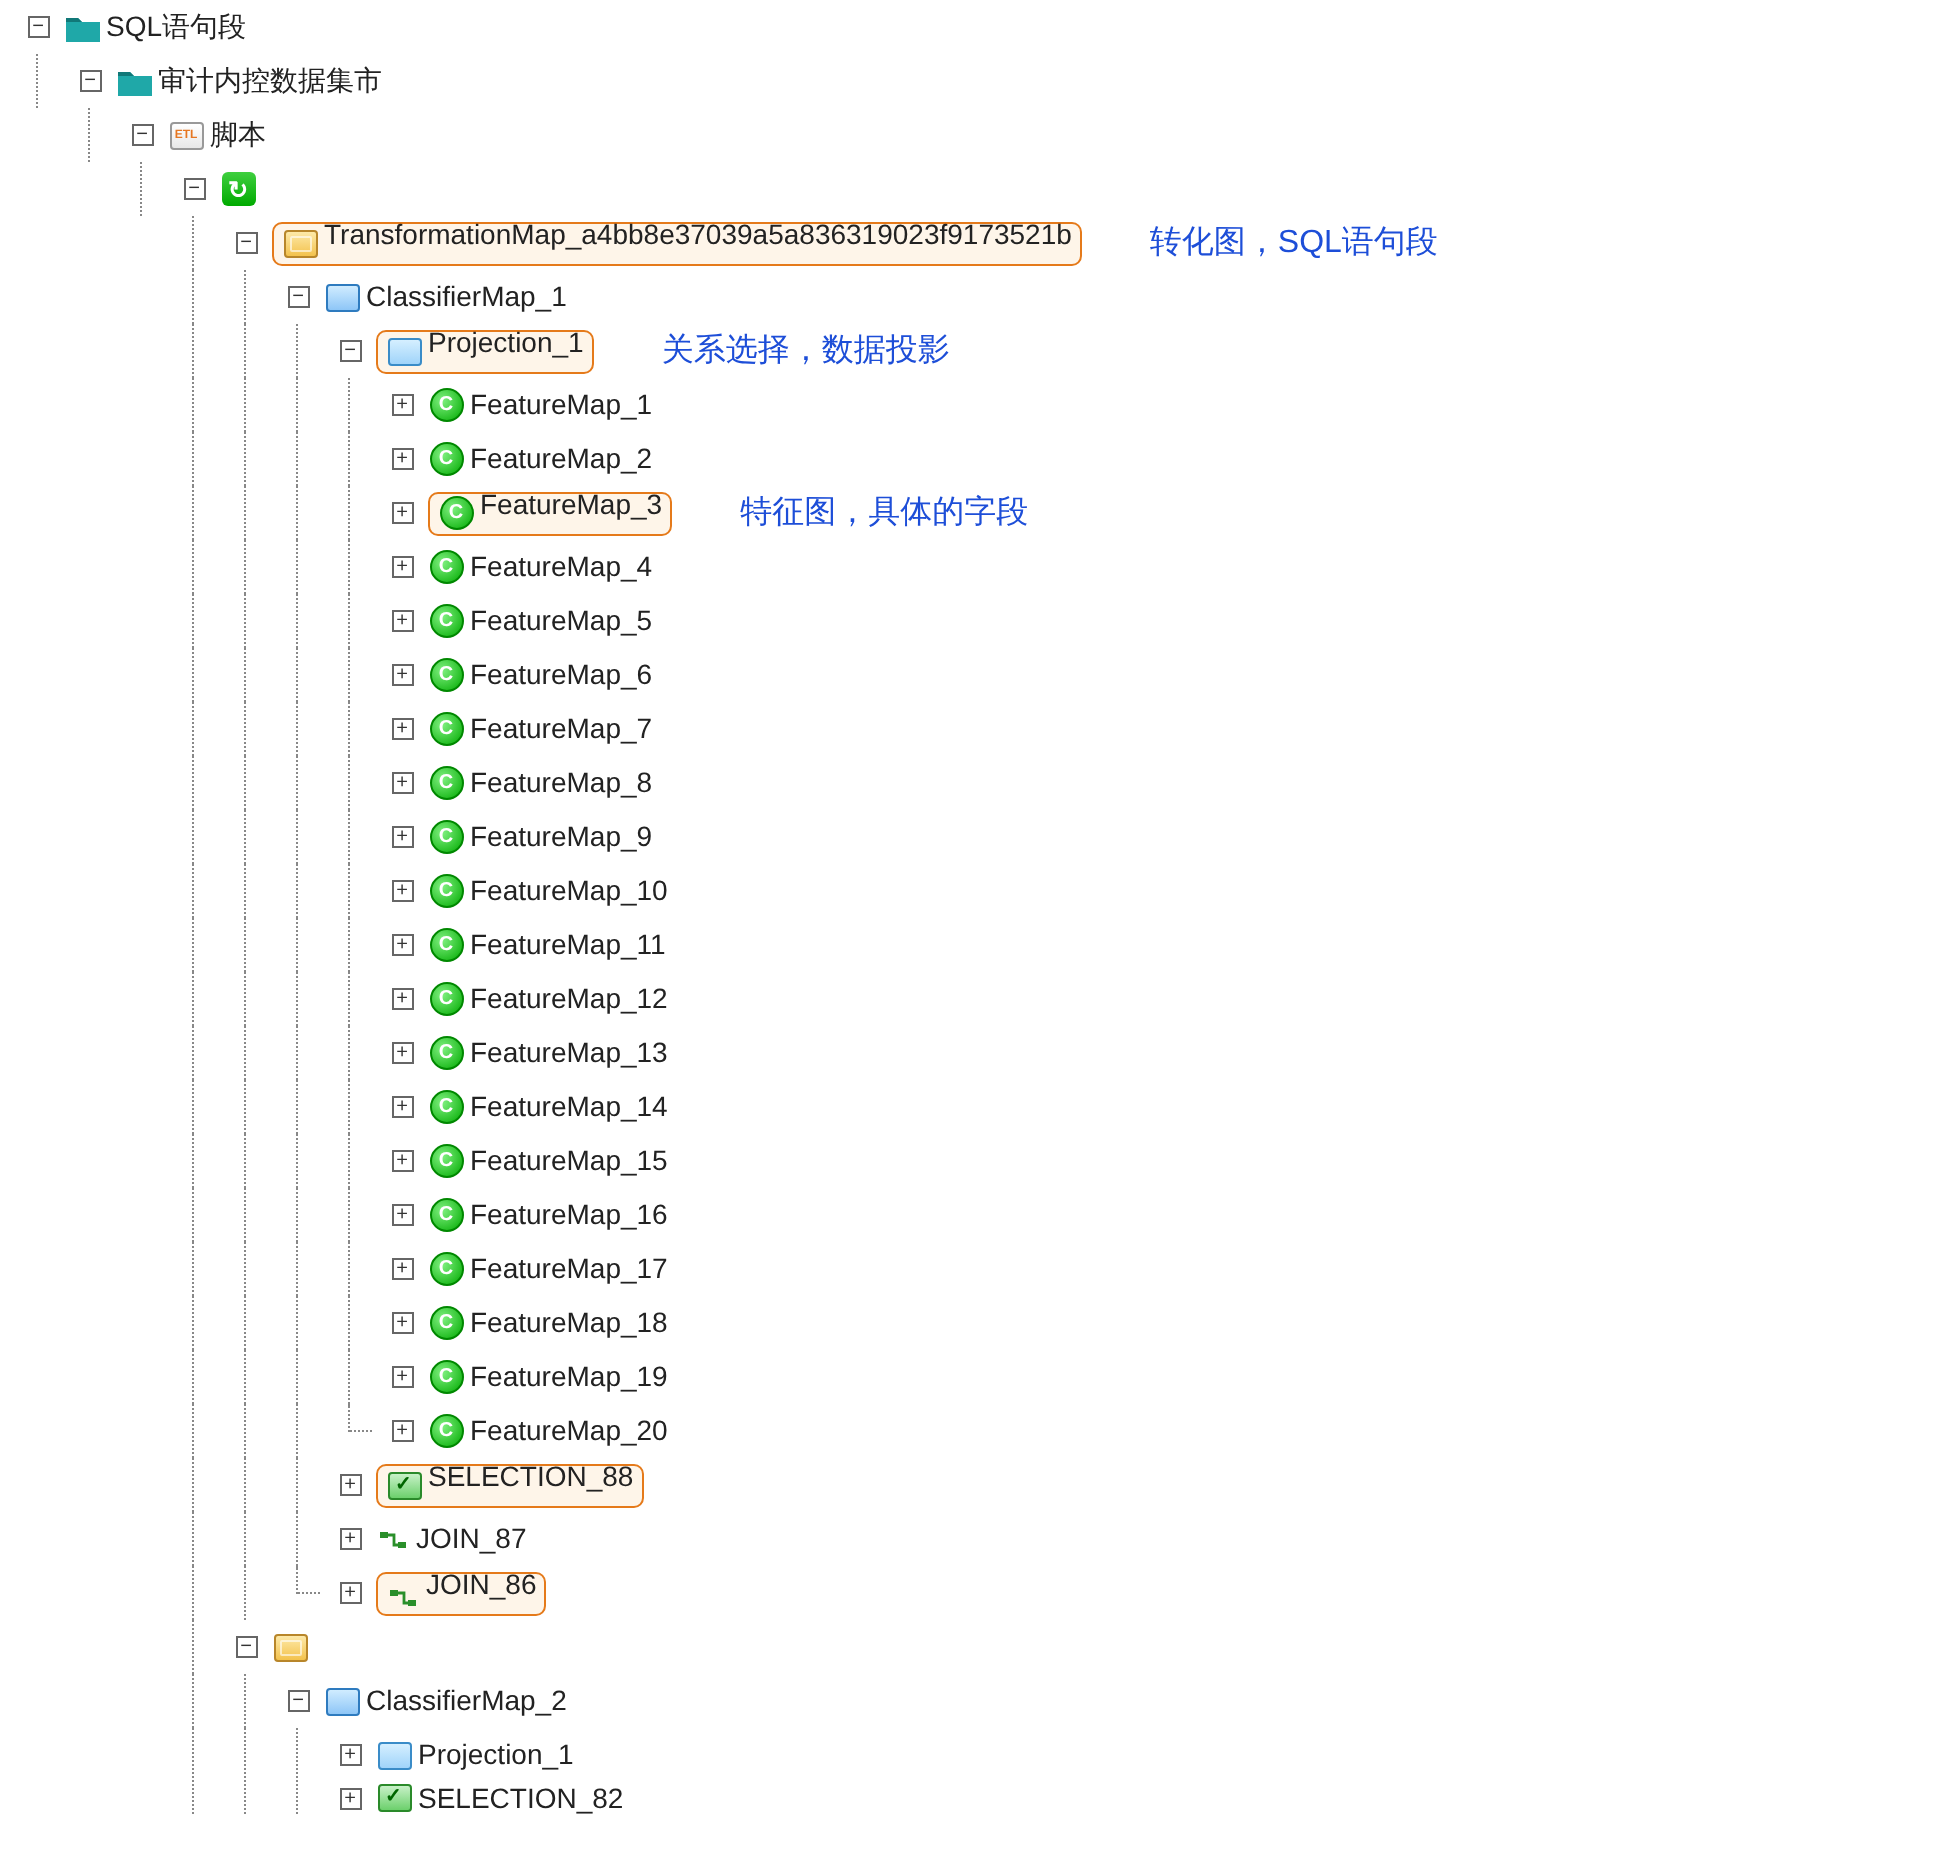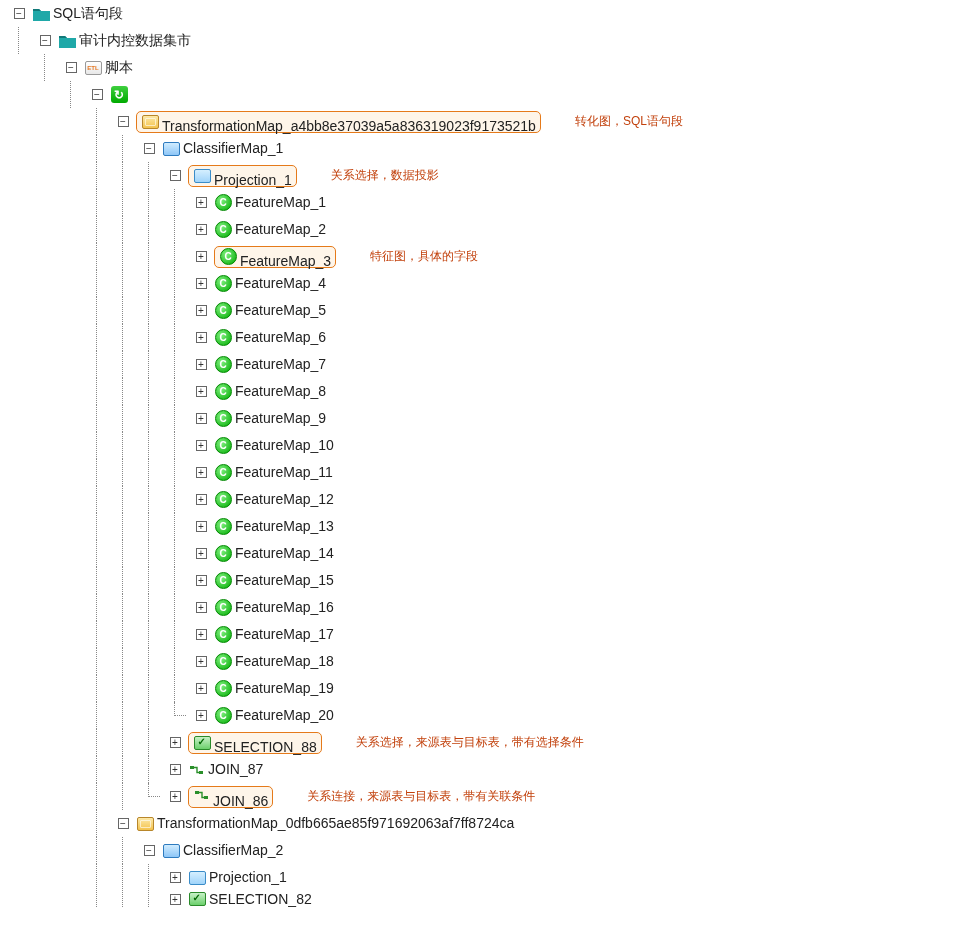--- a/index.html
+++ b/index.html
@@ -23,22 +23,22 @@
 .map-ic::after{content:"";position:absolute;inset:2px;border:1px solid rgba(255,255,255,.6);border-radius:1px}
 .classmap-ic{width:17px;height:14px;background:linear-gradient(#d0ecff,#8ec6f7);border:1px solid #2e7bbf;border-radius:2px}
 .proj-ic{width:17px;height:14px;background:linear-gradient(#d5efff,#a0d4fa);border:1px solid #3a8cc8;border-radius:2px}
 .sel-ic{width:17px;height:14px;background:linear-gradient(#c7f1c7,#6cd06c);border:1px solid #2a8a2a;border-radius:2px;position:relative}
 .sel-ic::after{content:"✓";color:#060;font-size:10px;font-weight:bold;position:absolute;left:3px;top:-1px}
 .join-ic{width:17px;height:14px;position:relative}
 .join-ic svg{width:17px;height:14px}
 .refresh-ic{width:17px;height:17px;border-radius:3px;background:linear-gradient(#3fcf3f,#0a0);display:flex;align-items:center;justify-content:center}
 .refresh-ic::after{content:"↻";color:#fff;font-size:12px;font-weight:bold}
 .etl-ic{width:17px;height:14px;background:linear-gradient(#fff,#e8e8e8);border:1px solid #999;border-radius:2px;color:#e67722;font-size:6px;font-weight:bold;display:flex;align-items:center;justify-content:center}
-.hl{border:1.5px solid #e57a1a;border-radius:5px;background:rgba(248,170,70,.12);padding:1px 4px;display:inline-flex;align-items:flex-start;height:22px}
-.ann{color:#c2410c;font-size:12px;margin-left:34px}
+.hl{border:1.5px solid #e57a1a;border-radius:5px;background:rgba(248,170,70,.12);padding:1px 4px;display:inline-flex;align-items:flex-end;height:22px}
+.ann{color:#1d4ed8;font-size:16px;margin-left:34px}
 </style>
 </head>
 <body>
 
 <div class="tree">
 
 <div class="row">
   <span class="tog">
         <span>−</span>
       </span>
@@ -475,21 +475,20 @@
       <span class="ind"></span>
   <span class="tog">
         <span>+</span>
       </span>
   <span class="hl">
     <span class="ic">
           <span class="sel-ic"></span>
         </span>
     <span class="lbl">SELECTION_88</span>
   </span>
-  <span class="ann">关系选择，来源表与目标表，带有选择条件</span>
 </div>
 
 <div class="row">
   <span class="ind e"></span>
       <span class="ind e"></span>
       <span class="ind e"></span>
       <span class="ind"></span>
       <span class="ind"></span>
       <span class="ind"></span>
   <span class="tog">
@@ -516,35 +515,33 @@
       </span>
   <span class="hl">
     <span class="ic join-ic">
           <svg viewBox="0 0 17 14">
             <path d="M2 3h4v3H2zM11 8h4v3h-4z" fill="#2a8f2a"></path>
             <path d="M6 4.5h3v5h3" stroke="#2a8f2a" stroke-width="1.4" fill="none"></path>
           </svg>
         </span>
     <span class="lbl">JOIN_86</span>
   </span>
-  <span class="ann">关系连接，来源表与目标表，带有关联条件</span>
 </div>
 
 <div class="row">
   <span class="ind e"></span>
       <span class="ind e"></span>
       <span class="ind e"></span>
       <span class="ind"></span>
   <span class="tog">
         <span>−</span>
       </span>
   <span class="ic">
         <span class="map-ic"></span>
       </span>
-  <span class="lbl">TransformationMap_0dfb665ae85f971692063af7ff8724ca</span>
 </div>
 
 <div class="row">
   <span class="ind e"></span>
       <span class="ind e"></span>
       <span class="ind e"></span>
       <span class="ind"></span>
       <span class="ind"></span>
   <span class="tog">
         <span>−</span>

